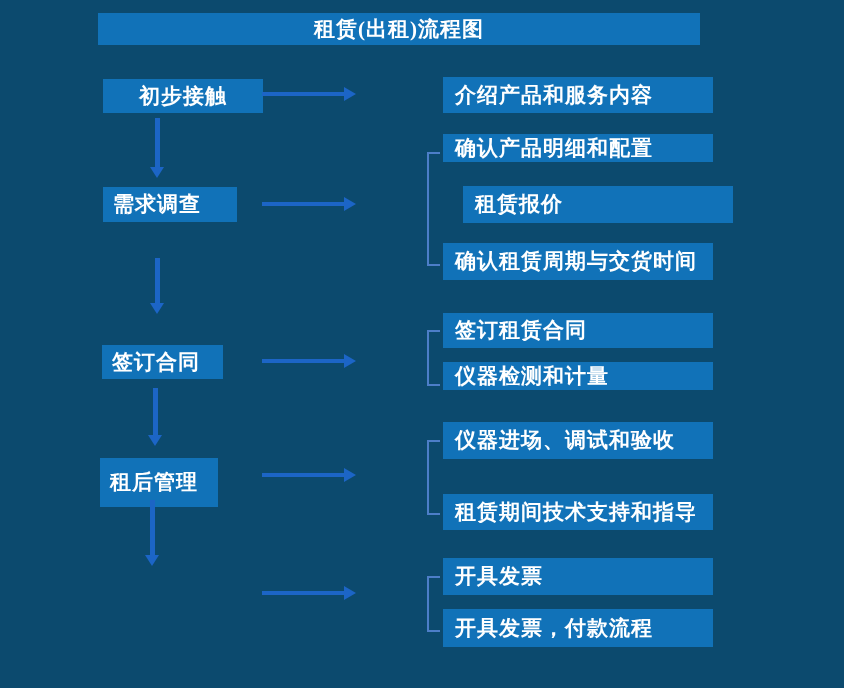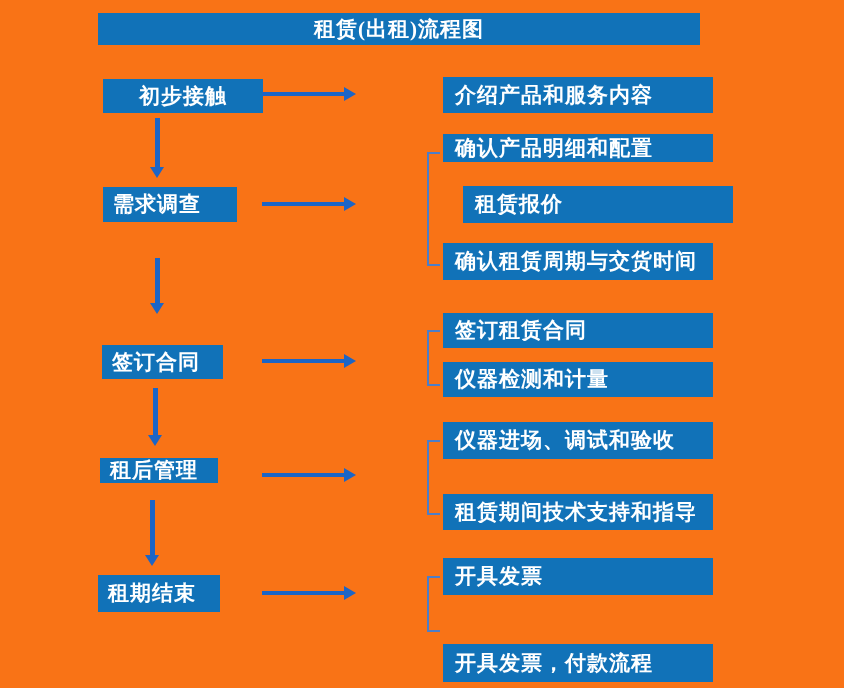--- a/index.html
+++ b/index.html
@@ -1,17 +1,17 @@
 <!DOCTYPE html>
 <html><head>
 <meta charset="utf-8">
 <style>
   html,body{margin:0;padding:0;background:#ffffff;}
   .stage{
-    position:relative;width:844px;height:688px;background:#f97316;overflow:hidden;
+    position:relative;width:844px;height:688px;background:#0c4a6e;overflow:hidden;
     font-family:"Liberation Serif","DejaVu Serif",serif;
   }
   .box{
     position:absolute;background:#1172B8;color:#ffffff;font-weight:bold;
     font-size:21px;line-height:1;display:flex;align-items:center;
     letter-spacing:1px;white-space:nowrap;
   }
   .title{justify-content:center;font-size:21px;}
   .lbox{padding-left:10px;}
   .rbox{width:258px;padding-left:12px;}
@@ -36,22 +36,21 @@
 </head>
 <body>
 
 <div class="stage">
 
   <div class="box title" style="left:98px;top:13px;width:602px;height:32px;">租赁(出租)流程图</div>
 
   <div class="box lbox" style="left:103px;top:79px;width:124px;height:34px;padding-left:36px;">初步接触</div>
   <div class="box lbox" style="left:103px;top:187px;width:124px;height:35px;">需求调查</div>
   <div class="box lbox" style="left:102px;top:345px;width:111px;height:34px;">签订合同</div>
-  <div class="box lbox" style="left:100px;top:458px;width:108px;height:25px;">租后管理</div>
-  <div class="box lbox" style="left:98px;top:575px;width:112px;height:37px;">租期结束</div>
+  <div class="box lbox" style="left:100px;top:458px;width:108px;height:49px;">租后管理</div>
 
   <div class="varrow" style="left:155px;top:118px;height:49px;"></div>
   <div class="varrow" style="left:155px;top:258px;height:45px;"></div>
   <div class="varrow" style="left:153px;top:388px;height:47px;"></div>
   <div class="varrow" style="left:150px;top:500px;height:55px;"></div>
 
   <div class="harrow" style="left:262px;top:92px;"></div>
   <div class="harrow" style="left:262px;top:202px;"></div>
   <div class="harrow" style="left:262px;top:359px;"></div>
   <div class="harrow" style="left:262px;top:473px;"></div>
@@ -62,21 +61,21 @@
   <div class="bracket" style="left:427px;top:440px;height:71px;"></div>
   <div class="bracket" style="left:427px;top:576px;height:52px;"></div>
 
   <div class="box rbox" style="left:443px;top:77px;height:36px;">介绍产品和服务内容</div>
 
   <div class="box rbox" style="left:443px;top:134px;height:28px;">确认产品明细和配置</div>
   <div class="box rbox" style="left:443px;top:186px;height:37px;margin-left:20px;">租赁报价</div>
   <div class="box rbox" style="left:443px;top:243px;height:37px;">确认租赁周期与交货时间</div>
 
   <div class="box rbox" style="left:443px;top:313px;height:35px;">签订租赁合同</div>
-  <div class="box rbox" style="left:443px;top:362px;height:35px;">仪器检测和计量</div>
+  <div class="box rbox" style="left:443px;top:362px;height:28px;">仪器检测和计量</div>
 
   <div class="box rbox" style="left:443px;top:422px;height:37px;">仪器进场、调试和验收</div>
   <div class="box rbox" style="left:443px;top:494px;height:36px;">租赁期间技术支持和指导</div>
 
   <div class="box rbox" style="left:443px;top:558px;height:37px;">开具发票</div>
-  <div class="box rbox" style="left:443px;top:609px;height:38px;margin-top:35px;">开具发票，付款流程</div>
+  <div class="box rbox" style="left:443px;top:609px;height:38px;">开具发票，付款流程</div>
 
 </div>
 
 </body></html>

